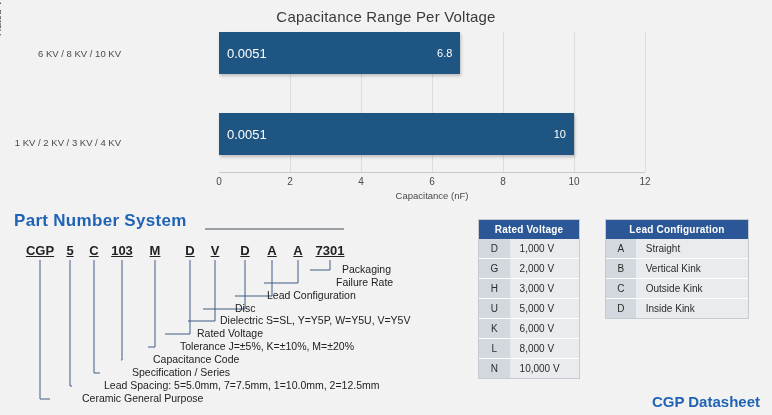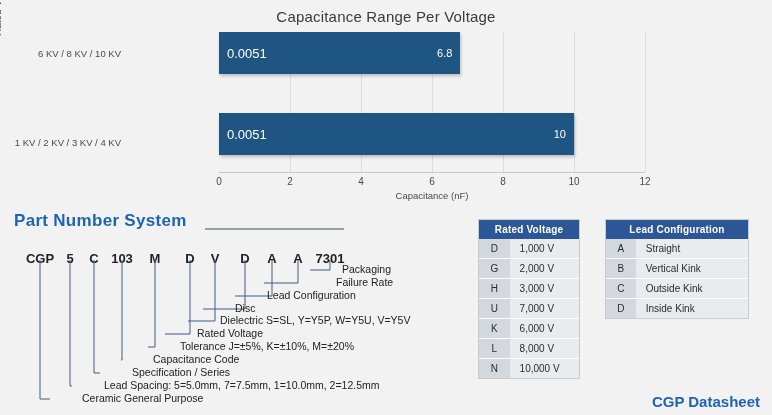--- a/index.html
+++ b/index.html
@@ -43,22 +43,22 @@
 
   
   .pns-heading{
     position:absolute;left:14px;top:211px;
     font-size:17px;font-weight:bold;color:#1f63b4;letter-spacing:.3px;
   }
   .pns-rule{position:absolute;left:205px;top:228px;width:139px;height:2px;background:#9aa0a6;}
 
   .pn-row{position:absolute;left:0;top:243px;width:330px;height:18px;}
   .pn-seg{
-    position:absolute;top:8px;font-size:13px;font-weight:bold;color:#222;
-    transform:translateX(-50%);white-space:nowrap;
+    position:absolute;top:0;font-size:13px;font-weight:bold;color:#222;
+    transform:translateX(-50%);white-space:nowrap;text-decoration:underline;
   }
 
   .leaders{position:absolute;left:0;top:258px;width:480px;height:157px;}
   .desc{
     position:absolute;font-size:10.5px;color:#222;white-space:nowrap;margin-left:28px;
   }
 
   
   .tbl{position:absolute;border:1px solid #c6cbd2;background:#eceef1;}
   .tbl-head{
@@ -183,21 +183,21 @@
         <div class="tbl-row">
           <div class="cell-code">G</div>
           <div class="cell-val">2,000 V</div>
         </div>
         <div class="tbl-row">
           <div class="cell-code">H</div>
           <div class="cell-val">3,000 V</div>
         </div>
         <div class="tbl-row">
           <div class="cell-code">U</div>
-          <div class="cell-val">7,000 V</div>
+          <div class="cell-val">5,000 V</div>
         </div>
         <div class="tbl-row">
           <div class="cell-code">K</div>
           <div class="cell-val">6,000 V</div>
         </div>
         <div class="tbl-row">
           <div class="cell-code">L</div>
           <div class="cell-val">8,000 V</div>
         </div>
         <div class="tbl-row">

